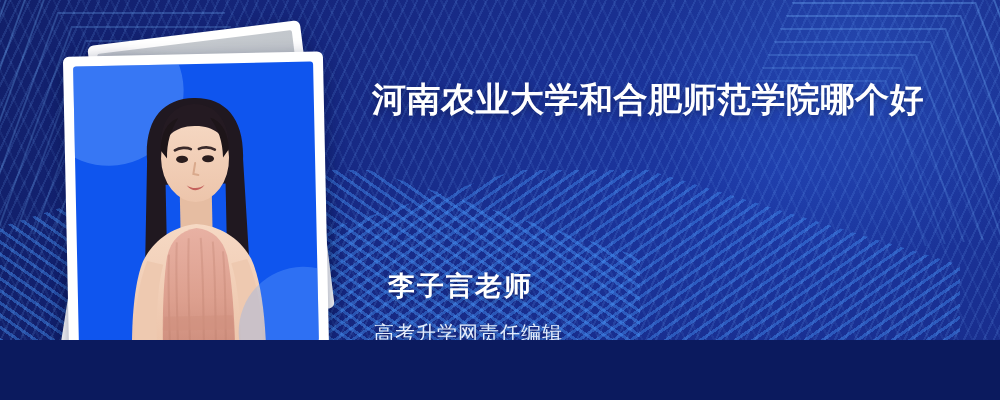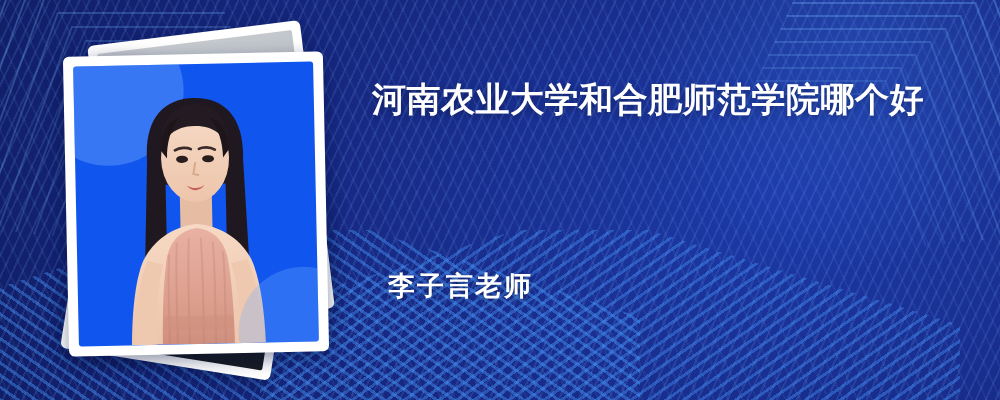--- a/index.html
+++ b/index.html
@@ -3,21 +3,21 @@
 <meta charset="utf-8">
 <style>
   html, body {
     margin: 0;
     padding: 0;
     background: #0b1a5e;
   }
   #stage {
     position: relative;
     width: 1000px;
-    height: 400px;
+    height: 340px;
     overflow: hidden;
     background: #172a8f;
     font-family: "Liberation Sans", "DejaVu Sans", sans-serif;
   }
 
   
   .bg-base {
     position: absolute;
     inset: 0;
     background:
@@ -348,15 +348,16 @@
 
           <path d="M111 121 C116 125 124 125 129 121 C124 128 116 128 111 121 Z" fill="#c4615c"></path>
         </svg>
       </div>
     </div>
   </div>
 
   <div class="text-col">
     <div class="headline">河南农业大学和合肥师范学院哪个好</div>
     <div class="author">李子言老师</div>
+    <div class="role">高考升学网责任编辑</div>
   </div>
 
 </div>
 
 </body></html>

